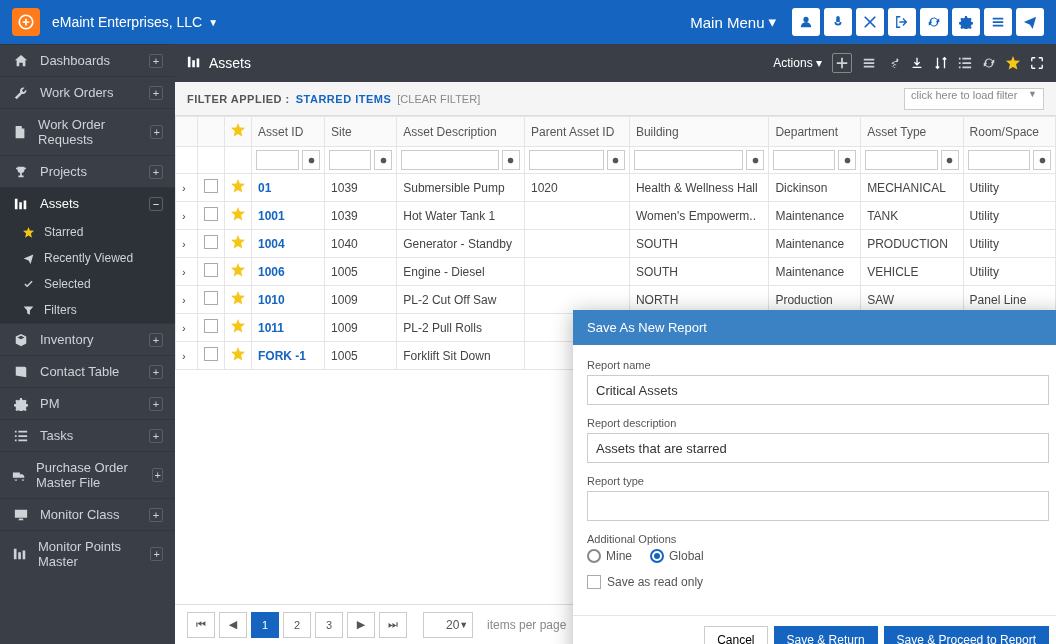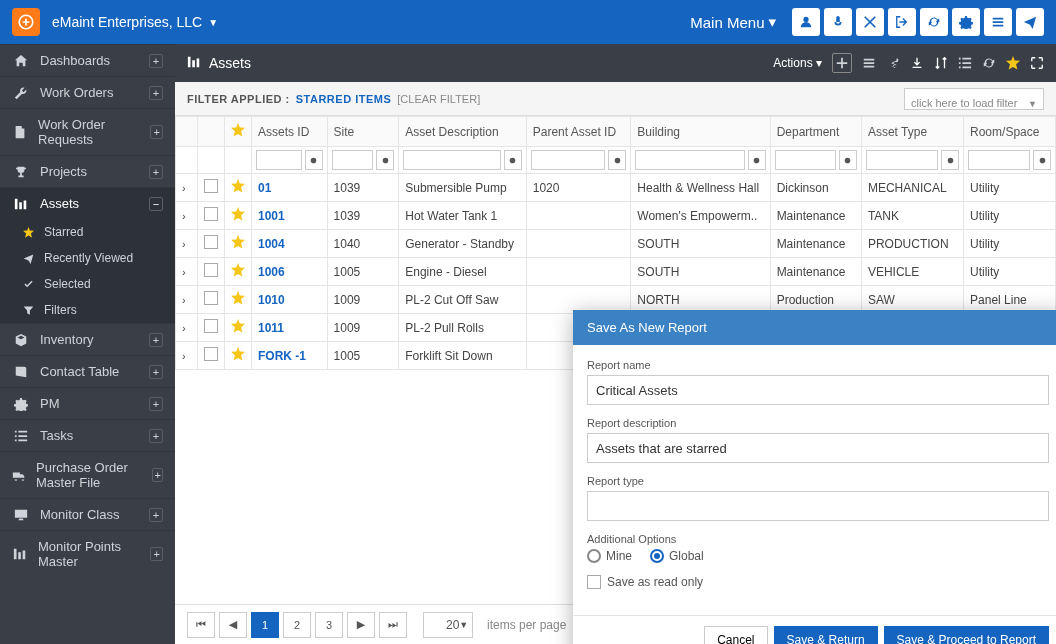--- a/index.html
+++ b/index.html
@@ -46,21 +46,21 @@
 .ph-tool svg { width: 14px; height: 14px; fill: #cfd2d6; }
 .ph-tool.star svg { fill: #f5c518; }
 .ph-tool.boxed { border: 1px solid #888; padding: 2px; border-radius: 2px; }
 
 
 .filterbar { height: 34px; background: #f5f5f5; border-bottom: 1px solid #ddd; display: flex; align-items: center; padding: 0 12px; font-size: 11px; color: #555; }
 .filterbar .fa-label { font-weight: bold; letter-spacing: 0.5px; }
 .filterbar .fa-value { color: #1565c0; font-weight: bold; margin-left: 6px; letter-spacing: 0.5px; }
 .filterbar .fa-clear { color: #888; margin-left: 6px; cursor: pointer; }
 .filterbar .fb-spacer { flex: 1; }
-.filter-load { width: 140px; height: 22px; border: 1px solid #ccc; background: #fff; display: flex; align-items: flex-end; padding: 0 6px; font-size: 11px; color: #888; cursor: pointer; }
+.filter-load { width: 140px; height: 22px; border: 1px solid #ccc; background: #fff; display: flex; align-items: flex-start; padding: 0 6px; font-size: 11px; color: #888; cursor: pointer; }
 .filter-load .chev { margin-left: auto; font-size: 9px; }
 
 
 .table-wrap { flex: 1; overflow: auto; }
 table.grid { border-collapse: collapse; width: 100%; font-size: 12px; }
 table.grid th, table.grid td { border: 1px solid #e5e5e5; padding: 5px 6px; text-align: left; white-space: nowrap; }
 table.grid th { background: #fafafa; color: #555; font-weight: normal; height: 30px; }
 table.grid td { height: 26px; color: #444; }
 table.grid tr.filterrow td { padding: 3px 4px; }
 .col-filter { display: flex; align-items: center; gap: 3px; }
@@ -466,21 +466,21 @@
 
     <div class="table-wrap">
       <table class="grid">
         <thead>
           <tr>
             <th style="width:22px"></th>
               <th style="width:22px"></th>
             <th class="star-head" style="width:26px;text-align:center"><svg viewBox="0 0 16 16">
                   <use href="#i-star"></use>
                 </svg></th>
-            <th>Assets ID</th>
+            <th>Asset ID</th>
             <th>Site</th>
             <th>Asset Description</th>
             <th>Parent Asset ID</th>
             <th>Building</th>
             <th>Department</th>
             <th>Asset Type</th>
             <th>Room/Space</th>
           </tr>
           <tr class="filterrow">
             <td></td>

